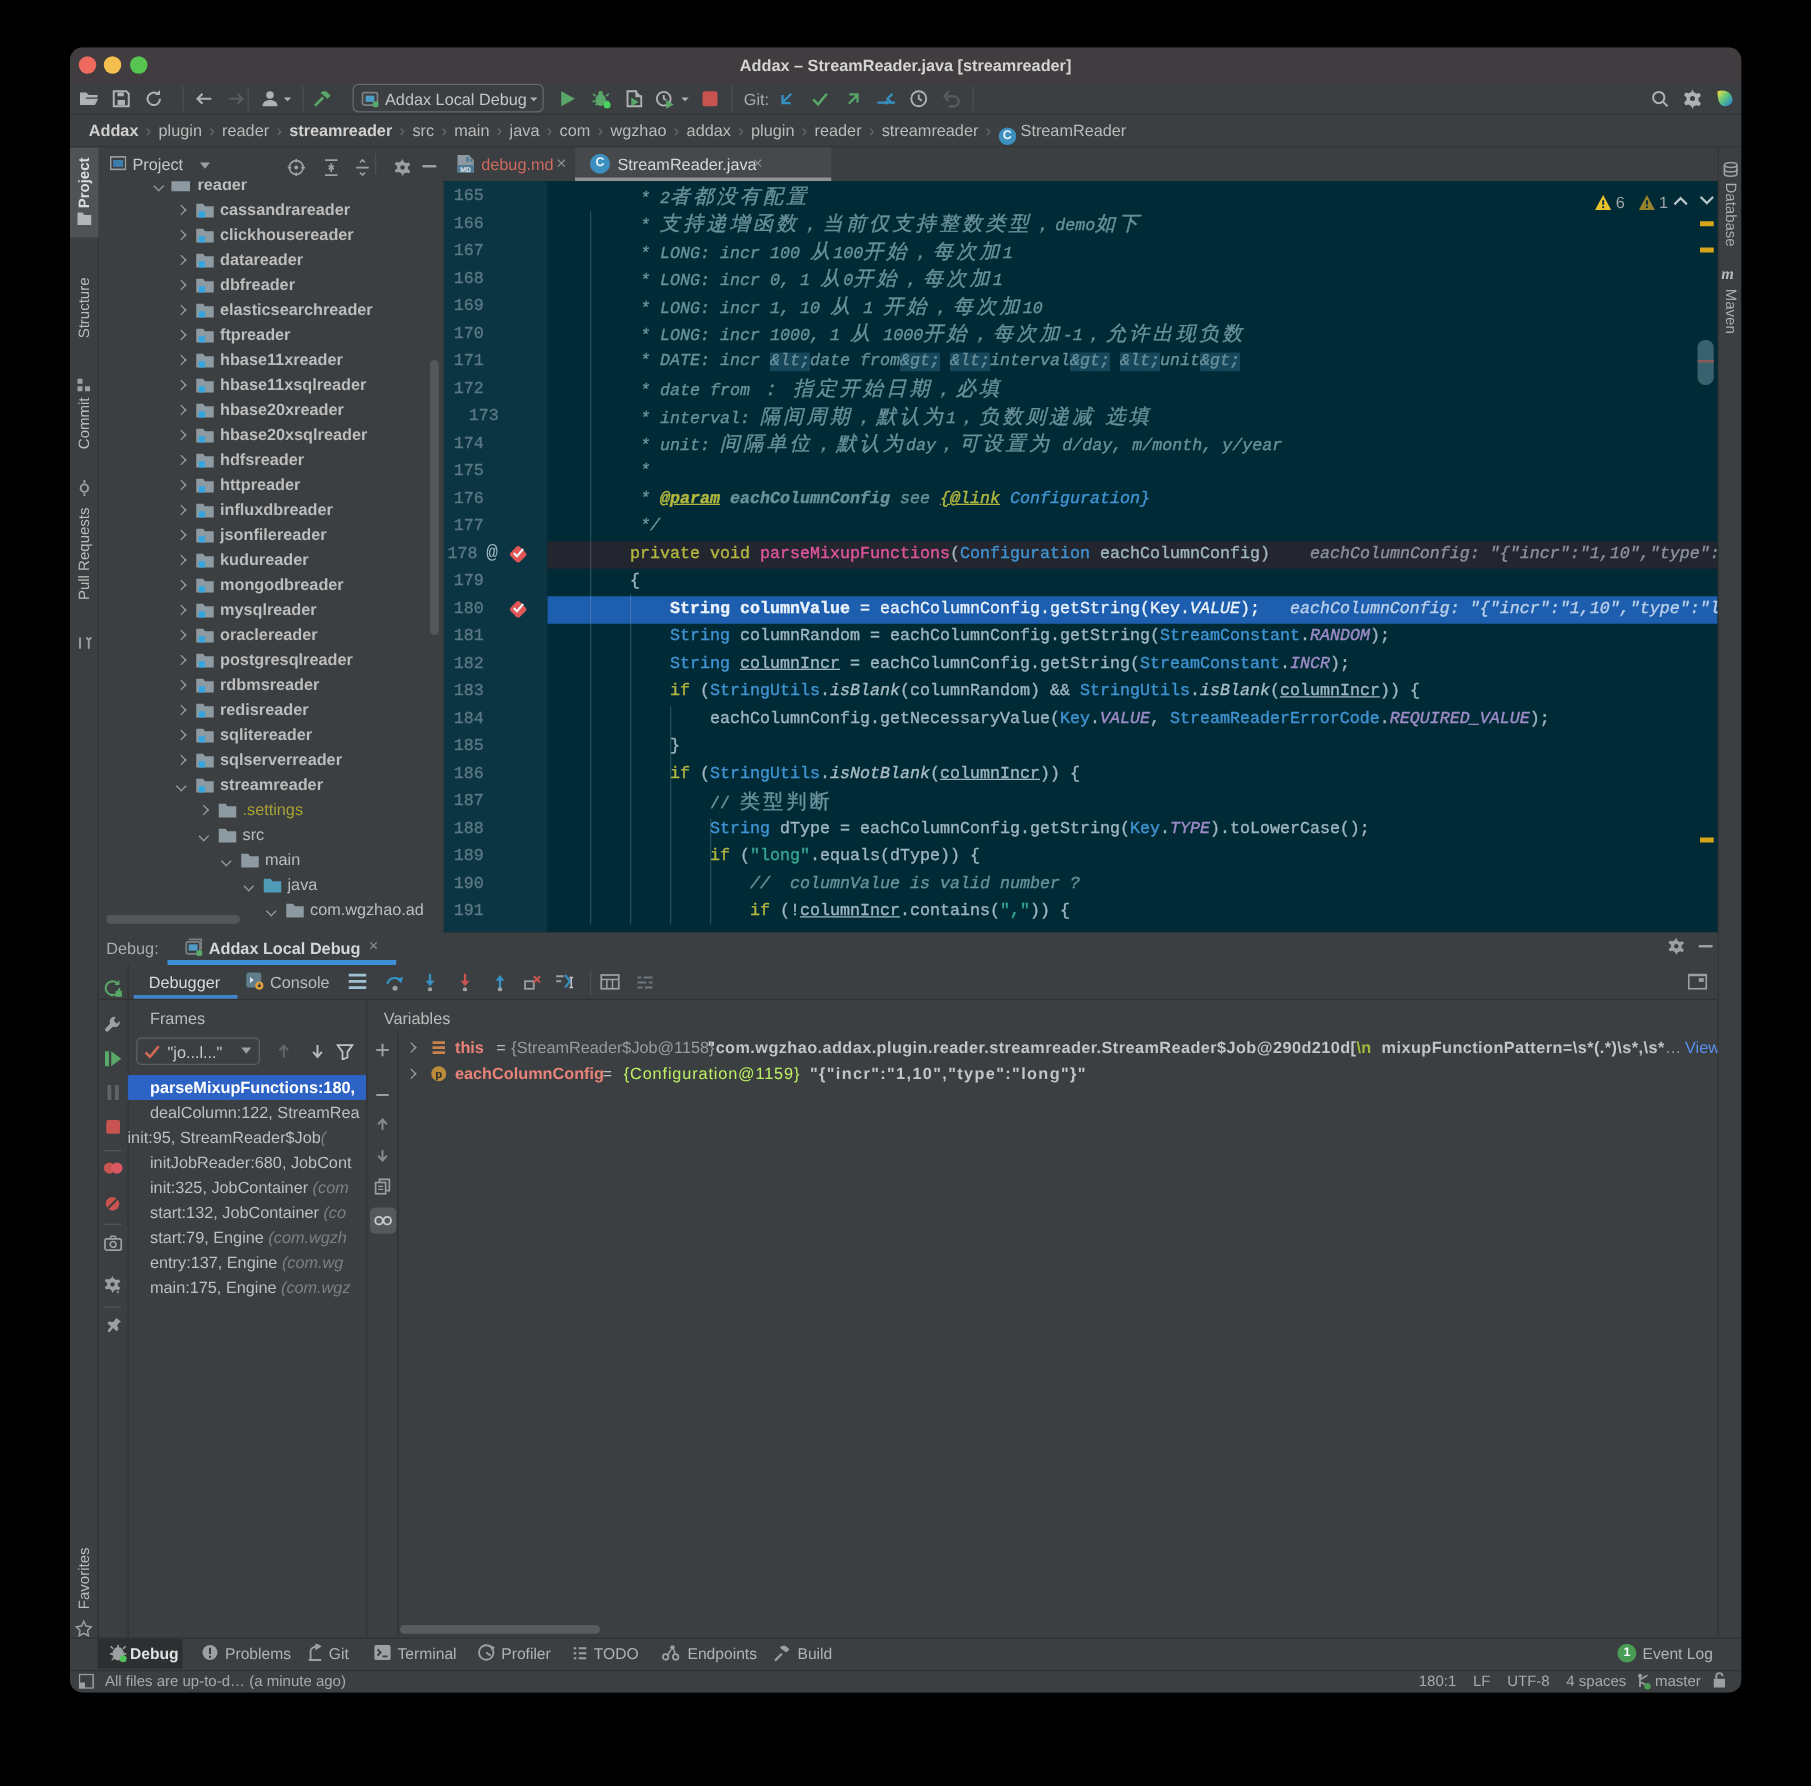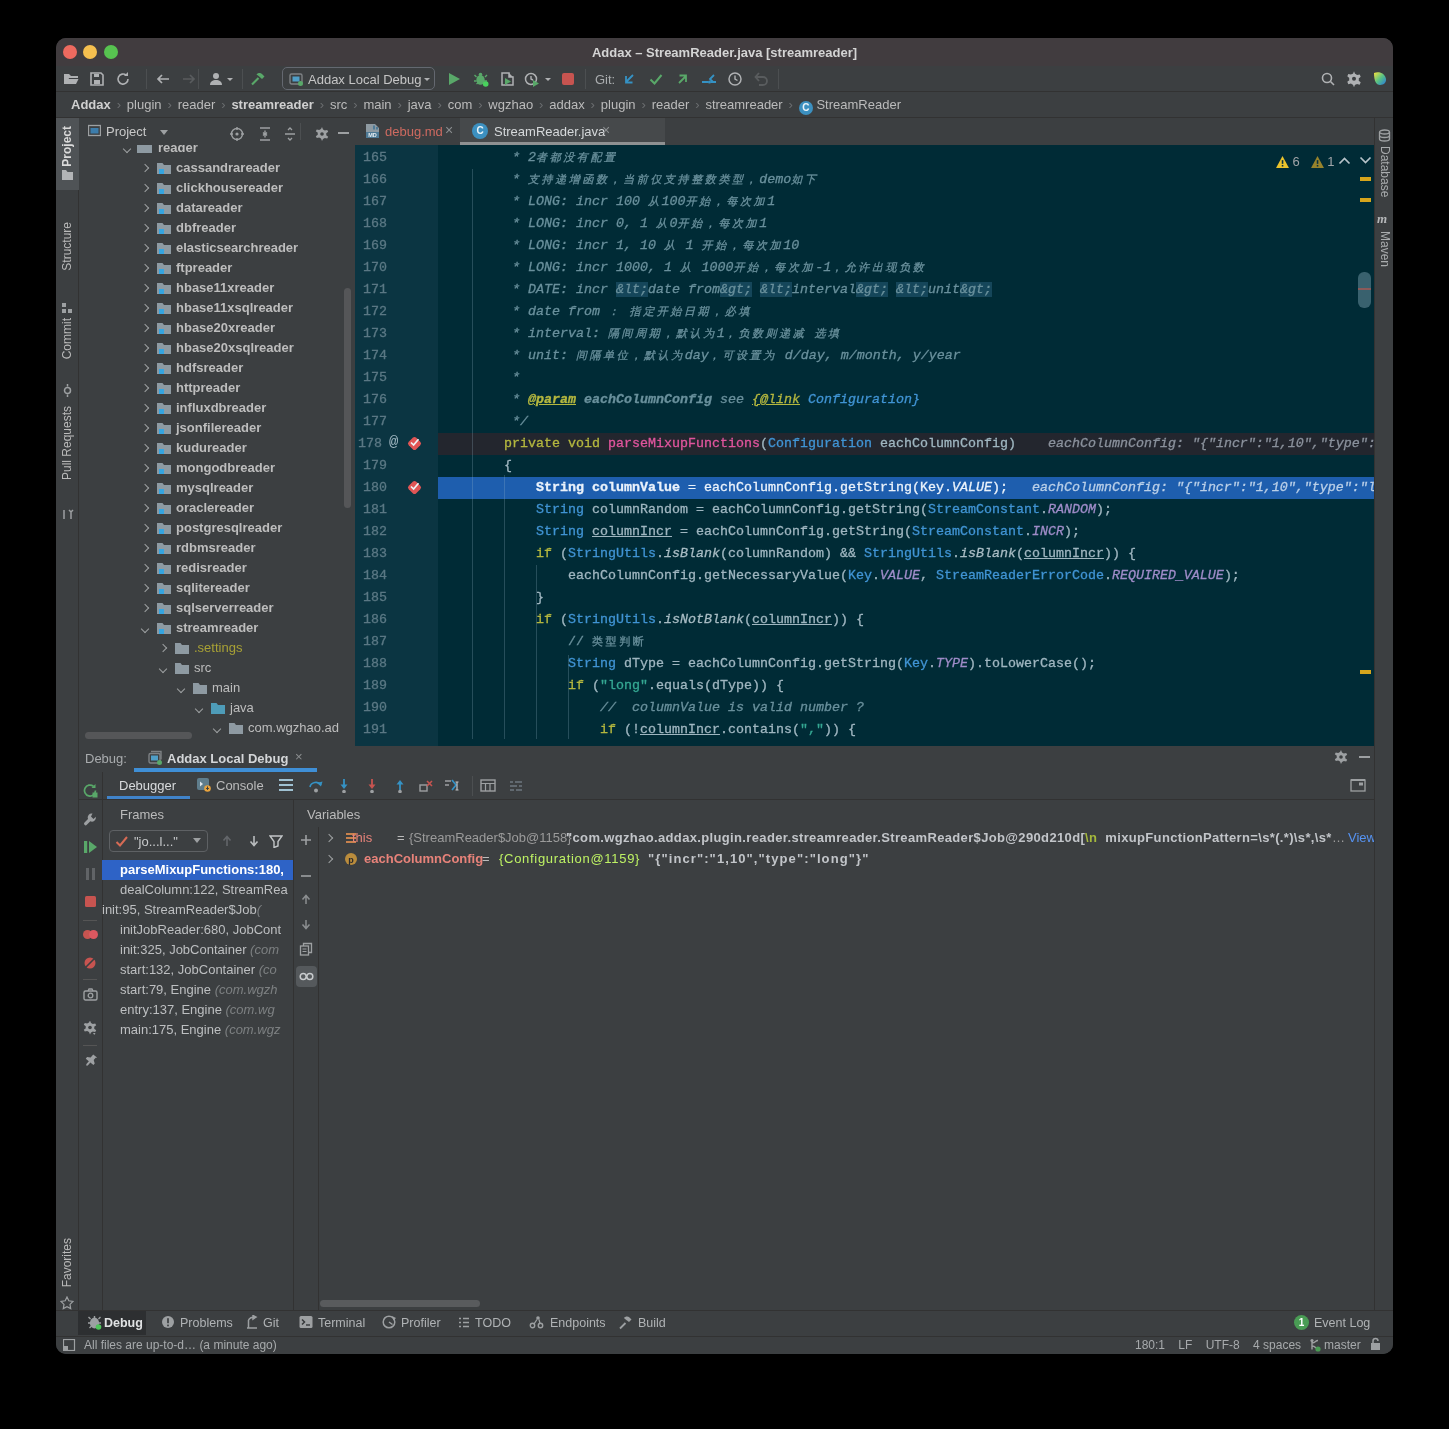--- a/index.html
+++ b/index.html
@@ -1,21 +1,21 @@
 <!DOCTYPE html>
 <html><head><meta charset="utf-8"><style>
 html,body{margin:0;padding:0;background:#000;width:1449px;height:1429px;overflow:hidden}
 *{box-sizing:border-box}
 #win{position:absolute;left:56px;top:38px;width:1337px;height:1316px;border-radius:10px;overflow:hidden;background:#3c3f41;font-family:"Liberation Sans",sans-serif}
 .abs{position:absolute}
 .ic{position:absolute}
 svg{display:block}
 .ui{font:13px "Liberation Sans",sans-serif;color:#bbbbbb}
 .mono{font:13.33px "Liberation Mono",monospace;-webkit-text-stroke:0.3px}
-.cjk{font-size:11px;letter-spacing:2.6px}
+.cjk{font-size:16px;letter-spacing:2.6px}
 .chev{display:inline-block;width:6px;height:6px;border-right:1.7px solid #9da0a2;border-bottom:1.7px solid #9da0a2;transform:rotate(-45deg)}
 .chevd{display:inline-block;width:6px;height:6px;border-right:1.7px solid #9da0a2;border-bottom:1.7px solid #9da0a2;transform:rotate(45deg)}
 .crumbsep{color:#6a6d6f;font-size:13px;padding:0 5.9px}
 </style></head><body>
 <div id="win">
 <div class="abs" style="left:0;top:0;width:1337px;height:28px;background:#413c3f"></div>
     <div class="abs" style="left:6.5px;top:7px;width:14px;height:14px;border-radius:7px;background:#ee6a5f"></div>
     <div class="abs" style="left:27px;top:7px;width:14px;height:14px;border-radius:7px;background:#f5bf4f"></div>
     <div class="abs" style="left:47.5px;top:7px;width:14px;height:14px;border-radius:7px;background:#57c350"></div>
     <div class="abs" style="left:0;top:7px;width:1337px;text-align:center;font:bold 13px 'Liberation Sans',sans-serif;color:#d4d4d4">Addax – StreamReader.java [streamreader]</div>
@@ -474,21 +474,21 @@
       <div class="abs mono" style="left:0;top:68px;width:26px;height:22px;line-height:22px;color:#5a7884;text-align:right;padding-left:8px">168</div>
       <div class="abs mono" style="left:117px;top:68px;height:22px;line-height:22px;white-space:pre"><span style="font-style:italic"><span style="color:#69909c;">     * LONG: incr 0, 1 </span><span class="cjk" style="color:#69909c;">从</span><span style="color:#69909c;">0</span><span class="cjk" style="color:#69909c;">开始，每次加</span><span style="color:#69909c;">1</span></span></div>
       <div class="abs mono" style="left:0;top:90px;width:26px;height:22px;line-height:22px;color:#5a7884;text-align:right;padding-left:8px">169</div>
       <div class="abs mono" style="left:117px;top:90px;height:22px;line-height:22px;white-space:pre"><span style="font-style:italic"><span style="color:#69909c;">     * LONG: incr 1, 10 </span><span class="cjk" style="color:#69909c;">从</span><span style="color:#69909c;"> 1 </span><span class="cjk" style="color:#69909c;">开始，每次加</span><span style="color:#69909c;">10</span></span></div>
       <div class="abs mono" style="left:0;top:112px;width:26px;height:22px;line-height:22px;color:#5a7884;text-align:right;padding-left:8px">170</div>
       <div class="abs mono" style="left:117px;top:112px;height:22px;line-height:22px;white-space:pre"><span style="font-style:italic"><span style="color:#69909c;">     * LONG: incr 1000, 1 </span><span class="cjk" style="color:#69909c;">从</span><span style="color:#69909c;"> 1000</span><span class="cjk" style="color:#69909c;">开始，每次加</span><span style="color:#69909c;">-1</span><span class="cjk" style="color:#69909c;">，允许出现负数</span></span></div>
       <div class="abs mono" style="left:0;top:134px;width:26px;height:22px;line-height:22px;color:#5a7884;text-align:right;padding-left:8px">171</div>
       <div class="abs mono" style="left:117px;top:134px;height:22px;line-height:22px;white-space:pre"><span style="font-style:italic"><span style="color:#69909c;">     * DATE: incr </span><span style="color:#69909c;background:#15465a;">&amp;lt;</span><span style="color:#69909c;">date from</span><span style="color:#69909c;background:#15465a;">&amp;gt;</span><span style="color:#69909c;"> </span><span style="color:#69909c;background:#15465a;">&amp;lt;</span><span style="color:#69909c;">interval</span><span style="color:#69909c;background:#15465a;">&amp;gt;</span><span style="color:#69909c;"> </span><span style="color:#69909c;background:#15465a;">&amp;lt;</span><span style="color:#69909c;">unit</span><span style="color:#69909c;background:#15465a;">&amp;gt;</span></span></div>
       <div class="abs mono" style="left:0;top:156px;width:26px;height:22px;line-height:22px;color:#5a7884;text-align:right;padding-left:8px">172</div>
       <div class="abs mono" style="left:117px;top:156px;height:22px;line-height:22px;white-space:pre"><span style="font-style:italic"><span style="color:#69909c;">     * date from </span><span class="cjk" style="color:#69909c;">：</span><span style="color:#69909c;"> </span><span class="cjk" style="color:#69909c;">指定开始日期，必填</span></span></div>
-      <div class="abs mono" style="left:0;top:178px;width:26px;height:22px;line-height:22px;color:#5a7884;text-align:right;padding-left:8px">173</div>
+      <div class="abs mono" style="left:0;top:178px;width:26px;height:22px;line-height:22px;color:#5a7884;text-align:right;padding-left:20px">173</div>
       <div class="abs mono" style="left:117px;top:178px;height:22px;line-height:22px;white-space:pre"><span style="font-style:italic"><span style="color:#69909c;">     * interval: </span><span class="cjk" style="color:#69909c;">隔间周期，默认为</span><span style="color:#69909c;">1</span><span class="cjk" style="color:#69909c;">，负数则递减</span><span style="color:#69909c;"> </span><span class="cjk" style="color:#69909c;">选填</span></span></div>
       <div class="abs mono" style="left:0;top:200px;width:26px;height:22px;line-height:22px;color:#5a7884;text-align:right;padding-left:8px">174</div>
       <div class="abs mono" style="left:117px;top:200px;height:22px;line-height:22px;white-space:pre"><span style="font-style:italic"><span style="color:#69909c;">     * unit: </span><span class="cjk" style="color:#69909c;">间隔单位，默认为</span><span style="color:#69909c;">day</span><span class="cjk" style="color:#69909c;">，可设置为</span><span style="color:#69909c;"> d/day, m/month, y/year</span></span></div>
       <div class="abs mono" style="left:0;top:222px;width:26px;height:22px;line-height:22px;color:#5a7884;text-align:right;padding-left:8px">175</div>
       <div class="abs mono" style="left:117px;top:222px;height:22px;line-height:22px;white-space:pre"><span style="font-style:italic"><span style="color:#69909c;">     *</span></span></div>
       <div class="abs mono" style="left:0;top:244px;width:26px;height:22px;line-height:22px;color:#5a7884;text-align:right;padding-left:8px">176</div>
       <div class="abs mono" style="left:117px;top:244px;height:22px;line-height:22px;white-space:pre"><span style="font-style:italic"><span style="color:#69909c;">     * </span><span style="color:#b4b73f;text-decoration:underline;font-weight:bold">@param</span><span style="color:#69909c;"> </span><span style="color:#69909c;font-weight:bold">eachColumnConfig</span><span style="color:#69909c;"> see </span><span style="color:#b4b73f;text-decoration:underline">{@link</span><span style="color:#69909c;"> </span><span style="color:#4094d4;">Configuration}</span></span></div>
       <div class="abs mono" style="left:0;top:266px;width:26px;height:22px;line-height:22px;color:#5a7884;text-align:right;padding-left:8px">177</div>
       <div class="abs mono" style="left:117px;top:266px;height:22px;line-height:22px;white-space:pre"><span style="font-style:italic"><span style="color:#69909c;">     */</span></span></div>
       <div class="abs" style="left:83px;top:288px;width:936px;height:22px;background:#23262e"></div>
@@ -721,21 +721,21 @@
       <div style="position:absolute;left:0;top:153px;width:191px;height:20px;font:13px 'Liberation Sans';color:#bdbfc1;line-height:20px;white-space:nowrap;overflow:hidden"><span style="padding-left:18px">start:79, Engine <span style="font-style:italic;color:#7d8082">(com.wgzh</span></span></div>
       <div style="position:absolute;left:0;top:173px;width:191px;height:20px;font:13px 'Liberation Sans';color:#bdbfc1;line-height:20px;white-space:nowrap;overflow:hidden"><span style="padding-left:18px">entry:137, Engine <span style="font-style:italic;color:#7d8082">(com.wg</span></span></div>
       <div style="position:absolute;left:0;top:193px;width:191px;height:20px;font:13px 'Liberation Sans';color:#bdbfc1;line-height:20px;white-space:nowrap;overflow:hidden"><span style="padding-left:18px">main:175, Engine <span style="font-style:italic;color:#7d8082">(com.wgz</span></span></div>
     </div>
     <div class="abs" style="left:263px;top:789px;width:1055px;height:483px;overflow:hidden;font:13px 'Liberation Sans'">
 <div style="position:absolute;left:0;top:0;width:1055px;height:21px;line-height:21px;white-space:nowrap">
 <span style="position:absolute;left:7px;top:8px" class="chev"></span>
 <svg style="position:absolute;left:25px;top:4px" width="14" height="14" viewBox="0 0 14 14">
           <path d="M2 3h10M2 7h10M2 11h10" stroke="#c9824d" stroke-width="2.2"></path>
         </svg>
-<span style="position:absolute;left:33px;color:#e8837a;font-weight:normal">this</span>
+<span style="position:absolute;left:45px;color:#e8837a;font-weight:bold">this</span>
 <span style="position:absolute;left:78px;color:#bbbbbb">=</span>
 <span style="position:absolute;left:90px;color:#9b9b9b">{StreamReader$Job@1158}&nbsp;</span>
         <span style="position:absolute;left:247px;width:766px;overflow:hidden;color:#c2c5c9;font-weight:bold;letter-spacing:0.35px;white-space:nowrap">"com.wgzhao.addax.plugin.reader.streamreader.StreamReader$Job@290d210d[<span style="color:#a5b83c">\n</span>&nbsp;&nbsp;mixupFunctionPattern=\s*(.*)\s*,\s*(</span>
         <span style="position:absolute;left:1013px;color:#9b9b9b">…</span>
         <span style="position:absolute;left:1029px;color:#5693f2">View</span>
 </div>
 <div style="position:absolute;left:0;top:21px;width:1055px;height:21px;line-height:21px;white-space:nowrap">
 <span style="position:absolute;left:7px;top:8px" class="chev"></span>
 <svg style="position:absolute;left:25px;top:4px" width="14" height="14" viewBox="0 0 14 14">
           <circle cx="7" cy="7" r="6" fill="#ba8c3c"></circle>

